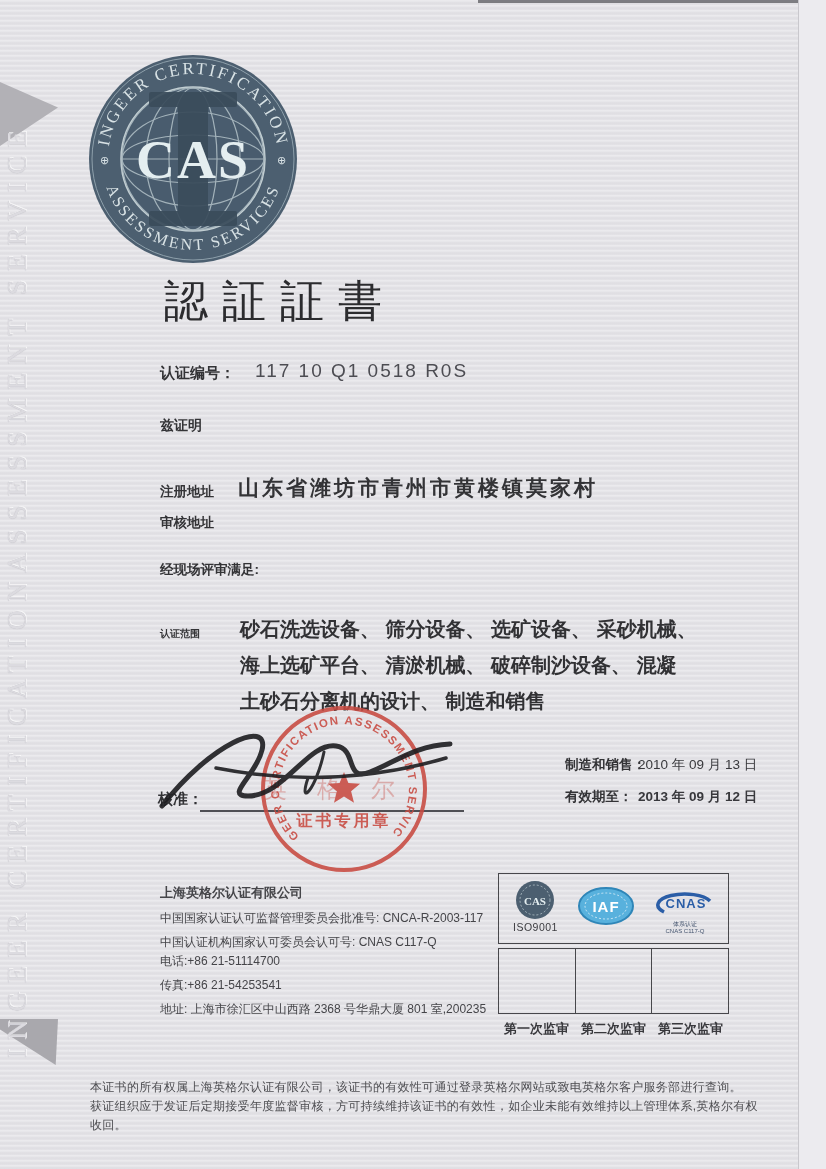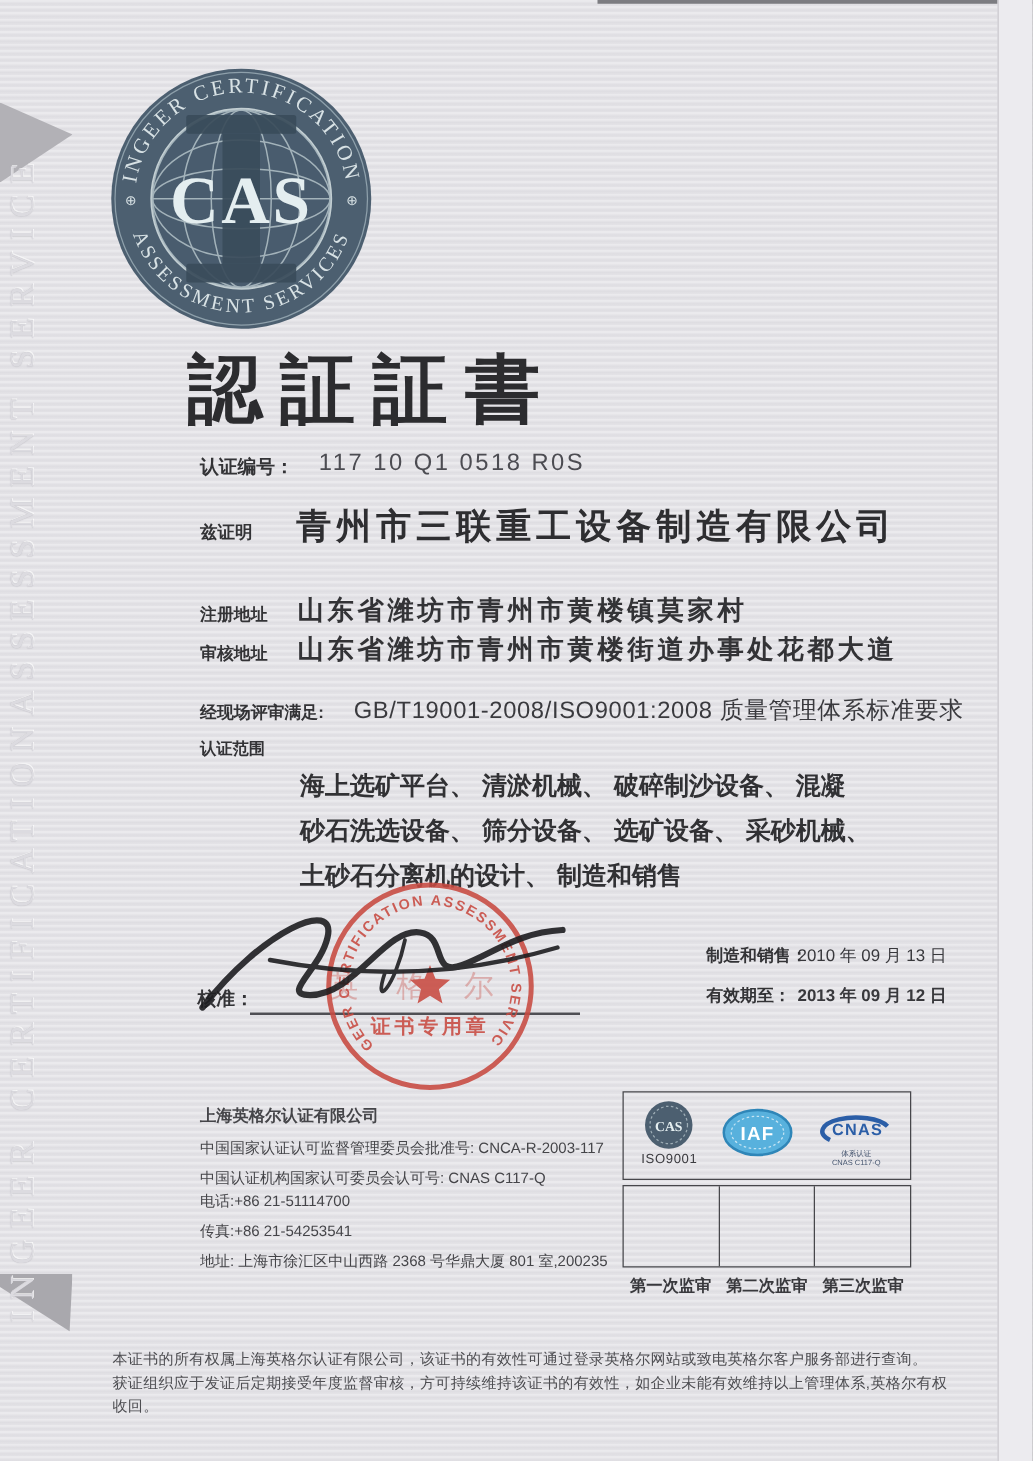--- a/index.html
+++ b/index.html
@@ -28,42 +28,42 @@
     transform:rotate(-90deg); transform-origin:0 0;
     font-family:"Liberation Serif", serif;
     font-size:27px; letter-spacing:9px; white-space:nowrap;
     color:#dcdbe0; text-shadow:0 0 1px #b2b1b7, 1px 1px 0 rgba(255,255,255,.8);
   }
 
   
   .seal{left:86px; top:52px;}
 
   .title{
-    left:150px; top:272px;
+    left:164px; top:272px;
     font-family:"Liberation Serif", serif;
-    font-size:60px; font-weight:700; letter-spacing:14px; color:#2c2c2f;
+    font-size:44px; font-weight:400; letter-spacing:14px; color:#2c2c2f;
   }
 
   .label{font-weight:bold; color:#333336;}
 
   .certno-label{left:160px; top:364px; font-size:15px;}
   .certno-value{left:255px; top:360px; font-size:19px; letter-spacing:2px; color:#4c4c52;}
 
   .certify-label{left:160px; top:417px; font-size:14px;}
   .company{left:237px; top:402px; font-size:28px; font-weight:bold; letter-spacing:4px; color:#2e2e31;}
 
   .reg-label{left:160px; top:483px; font-size:13.5px;}
   .reg-value{left:238px; top:474px; font-size:21px; font-weight:bold; letter-spacing:3px;}
   .audit-label{left:160px; top:514px; font-size:13.5px;}
   .audit-value{left:238px; top:505px; font-size:21px; font-weight:bold; letter-spacing:3px;}
 
   .std-label{left:160px; top:561px; font-size:13.5px;}
   .std-value{left:283px; top:555px; font-size:19px; color:#3a3a3e; letter-spacing:.5px;}
 
-  .scope-label{left:160px; top:590px; font-size:13px;text-align:center;}
+  .scope-label{left:160px; top:627px; font-size:10px;text-align:center;}
   .scope-text{left:240px; top:611px; width:480px; font-size:20px; font-weight:bold;
     line-height:36px; color:#313134;}
 
   .approve-label{left:158px; top:790px; font-size:15px;}
   .approve-line{left:200px; top:810px; width:264px; height:2px; background:#4f4f54;}
 
   .sig{left:158px; top:706px;}
   .stamp{left:258px; top:704px;}
 
   .date1-label{left:565px; top:756px; font-size:13.5px; font-weight:bold;}
@@ -137,34 +137,31 @@
       <text x="191" y="112" font-size="11" fill="#d8e2e5">⊕</text>
     </svg>
   </div>
 
   <div class="abs title">認証証書</div>
 
   <div class="abs label certno-label">认证编号：</div>
   <div class="abs certno-value">117 10 Q1 0518 R0S</div>
 
   <div class="abs label certify-label">兹证明</div>
-  <div class="abs company">青州市三联重工设备制造有限公司</div>
 
   <div class="abs label reg-label">注册地址</div>
   <div class="abs reg-value">山东省潍坊市青州市黄楼镇莫家村</div>
   <div class="abs label audit-label">审核地址</div>
-  <div class="abs audit-value">山东省潍坊市青州市黄楼街道办事处花都大道</div>
 
   <div class="abs label std-label">经现场评审满足:</div>
-  <div class="abs std-value">GB/T19001-2008/ISO9001:2008 质量管理体系标准要求</div>
 
   <div class="abs label scope-label">认证范围</div>
   <div class="abs scope-text">
+    <div>砂石洗选设备、 筛分设备、 选矿设备、 采砂机械、</div>
     <div>海上选矿平台、 清淤机械、 破碎制沙设备、 混凝</div>
-    <div>砂石洗选设备、 筛分设备、 选矿设备、 采砂机械、</div>
     <div>土砂石分离机的设计、 制造和销售</div>
   </div>
 
   <div class="abs label approve-label">核准：</div>
   <div class="abs approve-line"></div>
 
   <div class="abs stamp">
     <svg width="172" height="172" viewBox="0 0 172 172" opacity="0.88">
       <circle cx="86" cy="85" r="81" fill="none" stroke="#c84a41" stroke-width="4"></circle>
       <defs>

